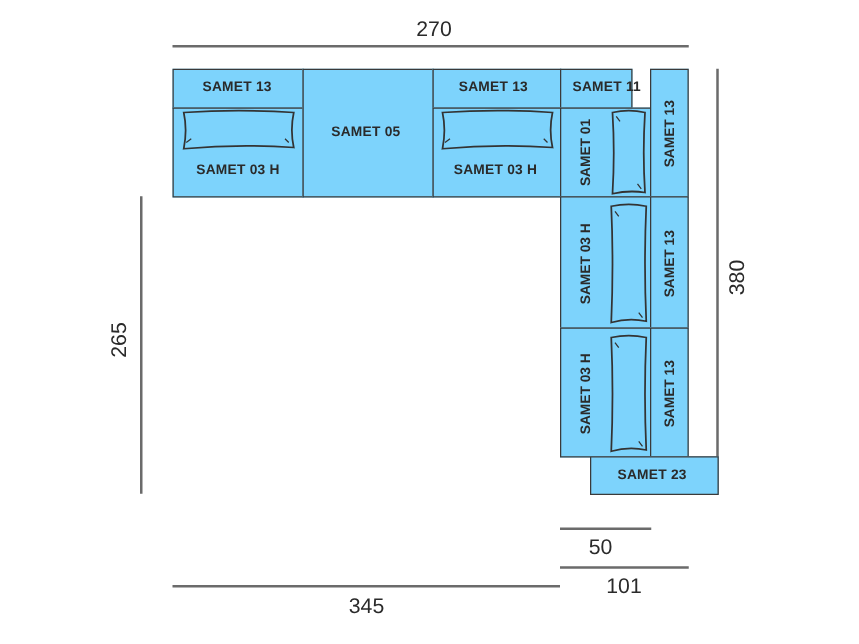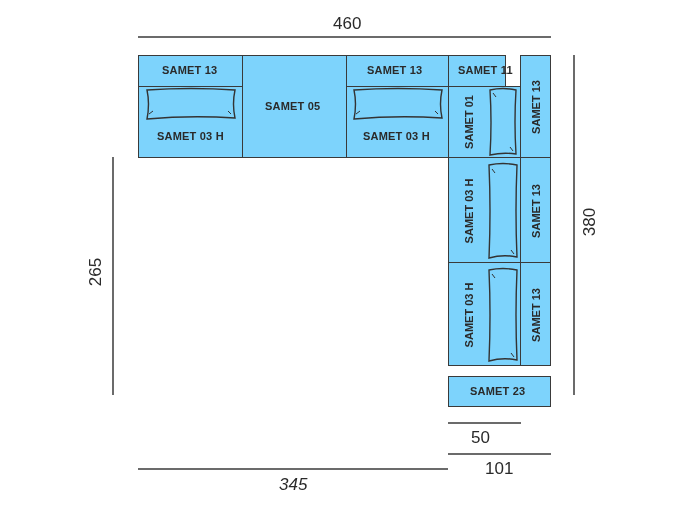--- a/index.html
+++ b/index.html
@@ -12,30 +12,30 @@
     .hline { position: absolute; height: 2px; background: #6b6b6b; }
     .vline { position: absolute; width: 2px; background: #6b6b6b; }
     .dim { position: absolute; font-size: 17px; color: #2a2a2a; white-space: nowrap; }
     .vdim { position: absolute; font-size: 17px; color: #2a2a2a; white-space: nowrap; transform: translate(-50%, -50%) rotate(-90deg); }
     svg.pillow { position: absolute; overflow: visible; }
   </style>
 </head>
 <body>
 
 <div class="hline" style="left:138px; top:36px; width:413px;"></div>
-<div class="dim" style="left:333px; top:14px;">460</div>
+<div class="dim" style="left:333px; top:14px;">270</div>
 
 <div class="vline" style="left:573px; top:55px; height:340px;"></div>
 <div class="vdim" style="left:590px; top:222px;">380</div>
 
 <div class="vline" style="left:112px; top:157px; height:238px;"></div>
 <div class="vdim" style="left:96px; top:272px;">265</div>
 
 <div class="hline" style="left:138px; top:468px; width:310px;"></div>
-<div class="dim" style="left:279px; top:475px;font-style:italic;">345</div>
+<div class="dim" style="left:279px; top:475px;">345</div>
 
 <div class="hline" style="left:448px; top:422px; width:73px;"></div>
 <div class="dim" style="left:471px; top:428px;">50</div>
 
 <div class="hline" style="left:448px; top:453px; width:103px;"></div>
 <div class="dim" style="left:485px; top:459px;">101</div>
 
 <div class="box" style="left:138px; top:55px; width:105px; height:32px;">
   <span class="lbl" style="left:23px; top:8px;">SAMET 13</span>
 </div>
@@ -93,15 +93,15 @@
   <span class="vlbl" style="left:20px; top:52px;">SAMET 03 H</span>
   <svg class="pillow" style="left:37px; top:4px;" width="34" height="96" viewBox="0 0 34 96">
     <path d="M3,3 Q17,0 31,3 Q29,48 31,93 Q17,90 3,94 Q5,48 3,3 Z" fill="none" stroke="#333" stroke-width="1.4"></path>
     <path d="M6,7 L9,11 M28,90 L25,86" stroke="#333" stroke-width="1"></path>
   </svg>
 </div>
 <div class="box" style="left:520px; top:262px; width:31px; height:104px;">
   <span class="vlbl" style="left:15px; top:52px;">SAMET 13</span>
 </div>
 
-<div class="box" style="left:448px; top:365px; width:103px; height:31px;margin-top:11px;">
+<div class="box" style="left:472px; top:365px; width:103px; height:31px;">
   <span class="lbl" style="left:21px; top:8px;">SAMET 23</span>
 </div>
 
 </body></html>

